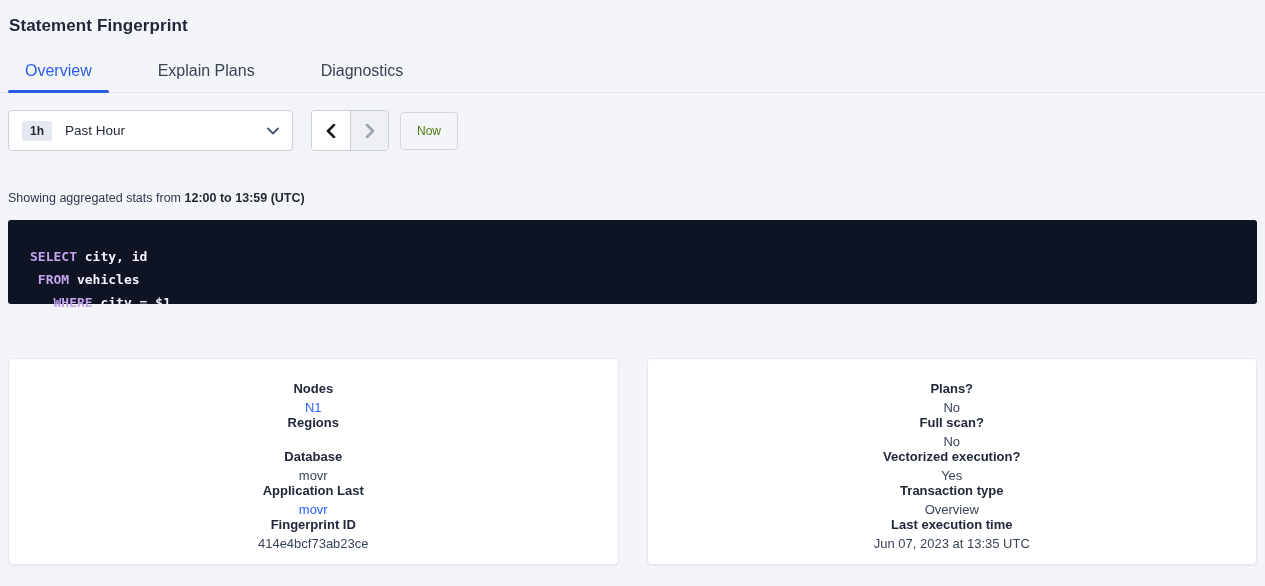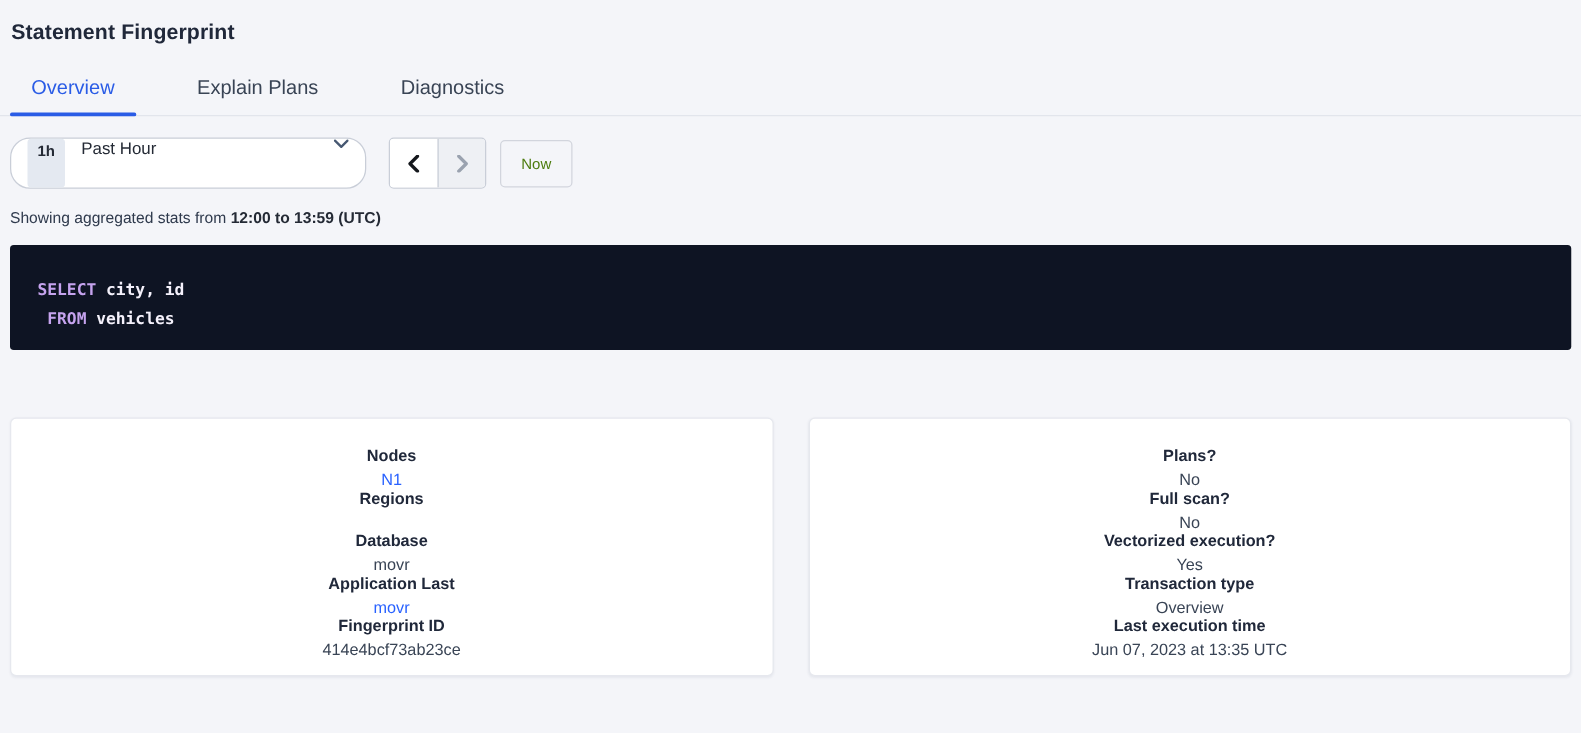--- a/index.html
+++ b/index.html
@@ -31,22 +31,22 @@
   .tab.active { color: #2a5ce6; }
   .tab.active::after {
     content: ""; position: absolute; left: 0; right: 0; bottom: -1px;
     height: 3px; background: #2a5ce6; border-radius: 2px;
   }
 
   
   .controls { display: flex; align-items: center; margin-top: 17px; }
   .time-dropdown {
     width: 285px; height: 41px; background: #fff;
-    border: 1px solid #c9ced8; border-radius: 16px;
-    display: flex; padding: 0 13px; cursor: pointer;
+    border: 1px solid #c9ced8; border-radius: 4px;
+    display: flex; align-items: center; padding: 0 13px; cursor: pointer;
   }
   .badge {
     background: #e4e9f1; border-radius: 3px; font-size: 12px; font-weight: 700;
     padding: 4px 8px; margin-right: 13px; color: #242a35; line-height: 1;
   }
   .range-label { font-size: 13.5px; color: #242a35; }
   .dd-chevron { margin-left: auto; color: #475872; display: flex; }
 
   .arrow-group {
     display: flex; margin-left: 18px; height: 41px;
@@ -59,21 +59,21 @@
   .arrow-btn + .arrow-btn { border-left: 1px solid #c9ced8; }
   .arrow-btn.disabled { background: #eef0f4; color: #9aa2af; cursor: default; }
 
   .now-btn {
     margin-left: 11px; height: 38px; width: 58px;
     border: 1px solid #d2d5dd; border-radius: 4px; background: transparent;
     color: #4d7c0f; font-size: 12px; font-family: inherit; cursor: default;
   }
 
   
-  .stats-line { margin: 16px 0 0; font-size: 12.5px; color: #2f3a4d; }
+  .stats-line { margin: 40px 0 0; font-size: 12.5px; color: #2f3a4d; }
   .stats-line strong { font-weight: 700; color: #242a35; }
 
   
   .sql {
     margin: 15px 0 0; height: 84px; padding: 25px 22px;
     background: #0e1423; border-radius: 3px;
     color: #f4f1fb; font-family: "DejaVu Sans Mono", monospace;
     font-size: 13px; line-height: 23px; font-weight: 600; white-space: pre;
   }
   .sql .kw { color: #c5a3ee; }
@@ -134,21 +134,21 @@
               <path d="M2 1 L8 7 L2 13" fill="none" stroke="currentColor" stroke-width="2.6" stroke-linecap="round" stroke-linejoin="round"></path>
             </svg>
         </span>
       </button>
     </div>
     <button class="now-btn">Now</button>
   </div>
 
   <p class="stats-line"><span>Showing aggregated stats from</span> <strong>12:00 to 13:59 (UTC)</strong></p>
 
-  <pre class="sql"><div><span class="kw">SELECT</span><span> city, id</span></div><div><span> </span><span class="kw">FROM</span><span> vehicles</span></div></pre>
+  <pre class="sql"><div><span class="kw">SELECT</span><span> city, id</span></div><div><span> </span><span class="kw">FROM</span><span> vehicles</span></div><div><span>   </span><span class="kw">WHERE</span><span> city = $1</span></div></pre>
 
   <div class="cards">
     <div class="card">
       <div>
           <div class="info-row">
             <span class="info-label">Nodes</span>
             <span class="info-value link">N1</span>
           </div>
           <div class="info-row">
             <span class="info-label">Regions</span>

